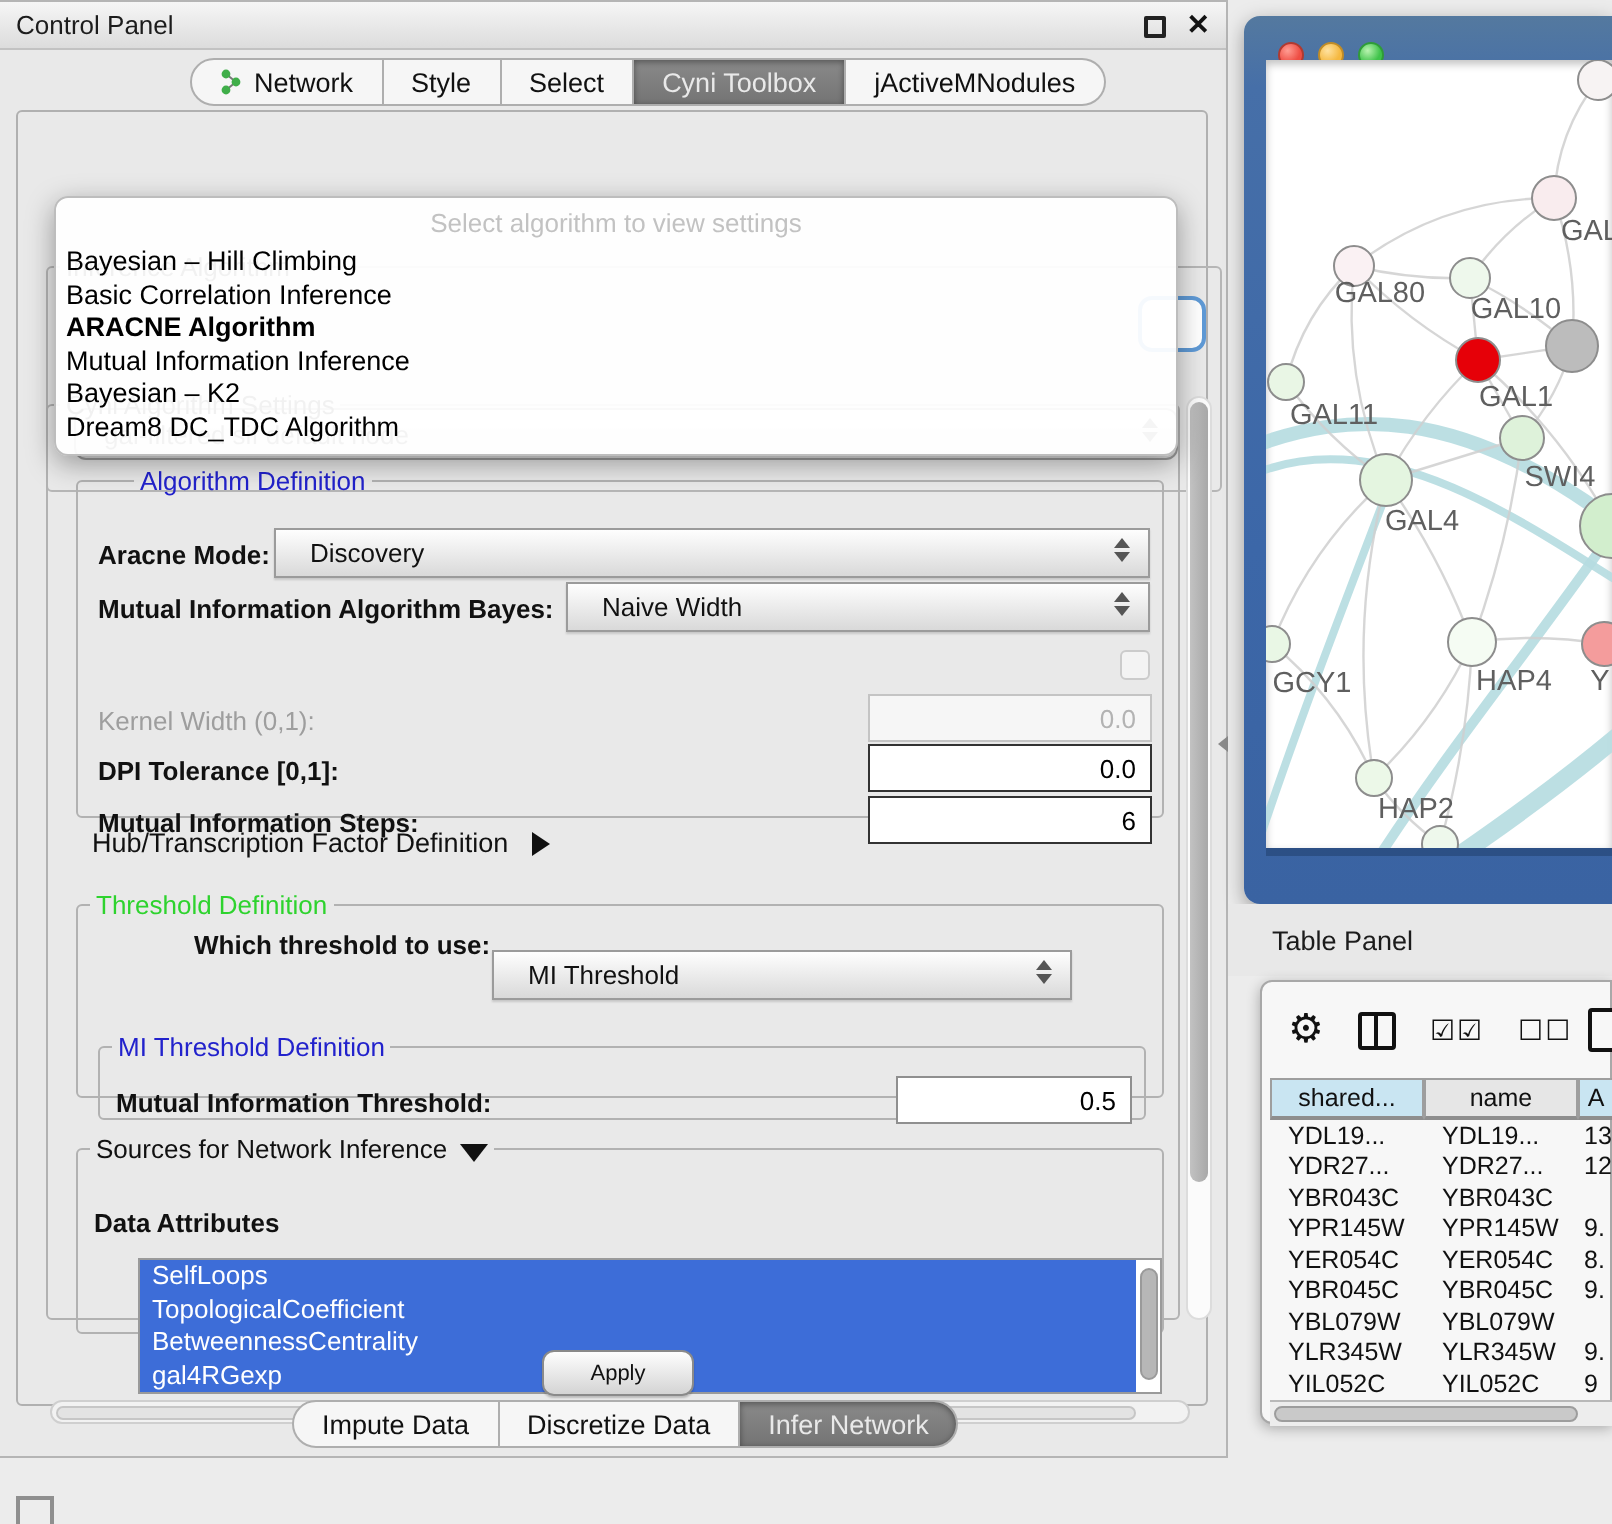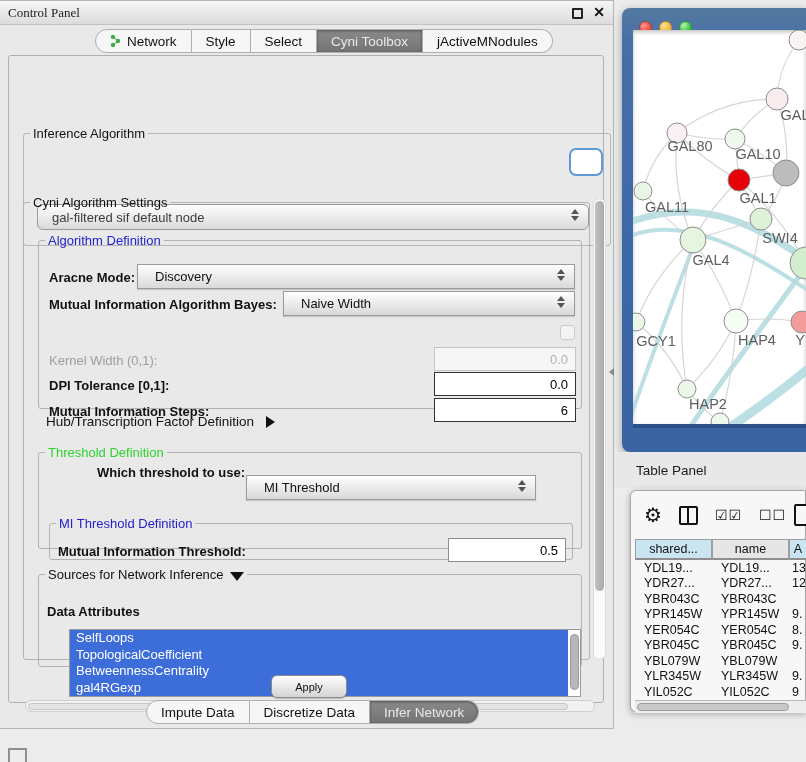--- a/index.html
+++ b/index.html
@@ -5,21 +5,21 @@
   * { margin:0; padding:0; box-sizing:border-box; }
   html,body { width:806px; height:762px; overflow:hidden; background:#ececec;
     font-family:"Liberation Sans", sans-serif; font-size:13px; color:#111; }
   .abs { position:absolute; }
 
   
   #control-panel { left:0; top:8; width:614px; height:729px; background:#e9e9e9;
     border:1px solid #b5b5b5; border-left:none; }
   #cp-titlebar { left:0; top:0; width:100%; height:24px;
     background:linear-gradient(#f6f6f6,#dcdcdc); border-bottom:1px solid #c2c2c2;
-    display:flex; align-items:center; padding:0 8px;font-family:Liberation Serif, serif; }
+    display:flex; align-items:center; padding:0 8px; }
   #cp-title { font-size:13px; color:#1c1c1c; }
   #cp-float { position:absolute; right:30px; top:7px; width:11px; height:11px;
     border:2px solid #222; border-radius:1px; }
   #cp-close { position:absolute; right:8px; top:3px; font-size:14px; font-weight:bold; color:#111; }
 
   
   .tabbar { display:flex; height:24px; }
   #top-tabs { left:95px; top:28px; }
   .tab { display:flex; align-items:center; gap:5px; padding:0 14px; background:#f6f6f6;
     border:1px solid #aeaeae; border-left:none; font-size:13.5px; color:#111; }
@@ -46,21 +46,21 @@
   .algo-item { padding:0 0 0 5px; height:16.5px; line-height:16.5px; font-size:13.5px; color:#000; }
   .algo-item.bold { font-weight:bold; }
 
   
   fieldset { border:1px solid #b2b2b2; border-radius:3px; position:absolute; }
   legend { padding:0 3px; margin-left:6px; font-size:13px; }
   legend.blue { color:#2222cc; }
   legend.green { color:#2ed32e; }
 
   #fs-settings { left:14px; top:139px; width:567px; height:465px; }
-  #fs-algdef   { left:14px; top:23px;  width:544px; height:176px; }
+  #fs-algdef   { left:14px; top:23px;  width:544px; height:176px;padding-left:22px; }
   #fs-threshold{ left:14px; top:235px; width:544px; height:104px; }
   #fs-mithr    { left:10px; top:56px;  width:524px; height:44px; }
   #fs-sources  { left:14px; top:357px; width:544px; height:100px; }
 
   .row-label { position:absolute; font-weight:bold; font-size:13px; }
   .row-label.plain { font-weight:normal; }
   .row-label.gray { color:#9e9e9e; }
 
   .combo { position:absolute; height:25px; border:1px solid #9b9b9b; border-radius:0;
     background:linear-gradient(#fefefe,#d9d9d9); display:flex; align-items:center;
@@ -184,20 +184,29 @@
     </fieldset>
     <div class="ghost-focus-combo abs"></div>
     <div class="ghost-combo abs">
       <span>gal-filtered sif default node</span>
       <span class="stepper">
           <i class="up"></i>
           <i class="dn"></i>
         </span>
     </div>
 
+    <div id="algo-popup" class="abs">
+      <div id="algo-placeholder">Select algorithm to view settings</div>
+      <div class="algo-item">Bayesian – Hill Climbing</div>
+      <div class="algo-item">Basic Correlation Inference</div>
+      <div class="algo-item bold">ARACNE Algorithm</div>
+      <div class="algo-item">Mutual Information Inference</div>
+      <div class="algo-item">Bayesian – K2</div>
+      <div class="algo-item">Dream8 DC_TDC Algorithm</div>
+    </div>
 
     <fieldset id="fs-settings">
       <legend>Cyni Algorithm Settings</legend>
 
       <fieldset id="fs-algdef">
         <legend class="blue">Algorithm Definition</legend>
 
         <span class="row-label" style="left:10px; top:22px;">Aracne Mode:</span>
         <div class="combo" style="left:98px; top:16px; width:438px;">
           <span>Discovery</span>

